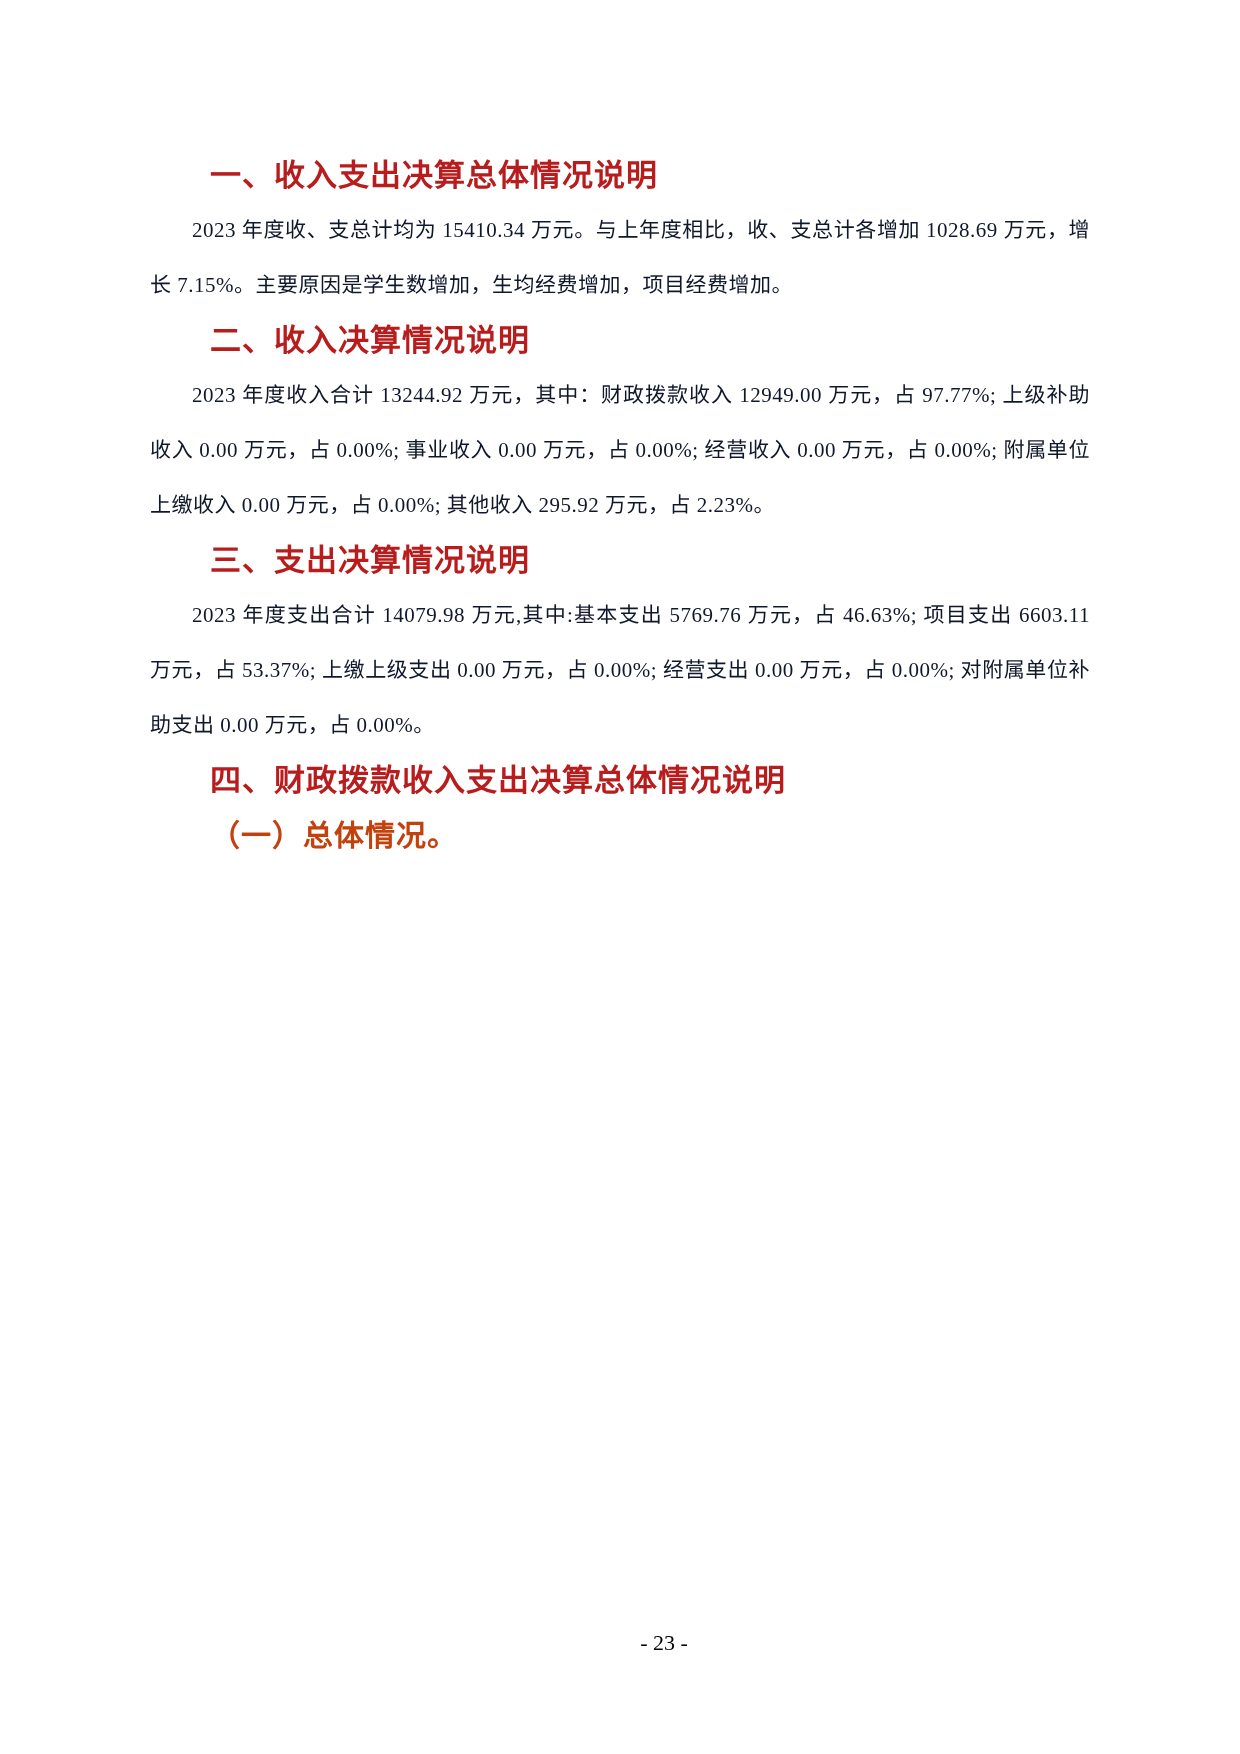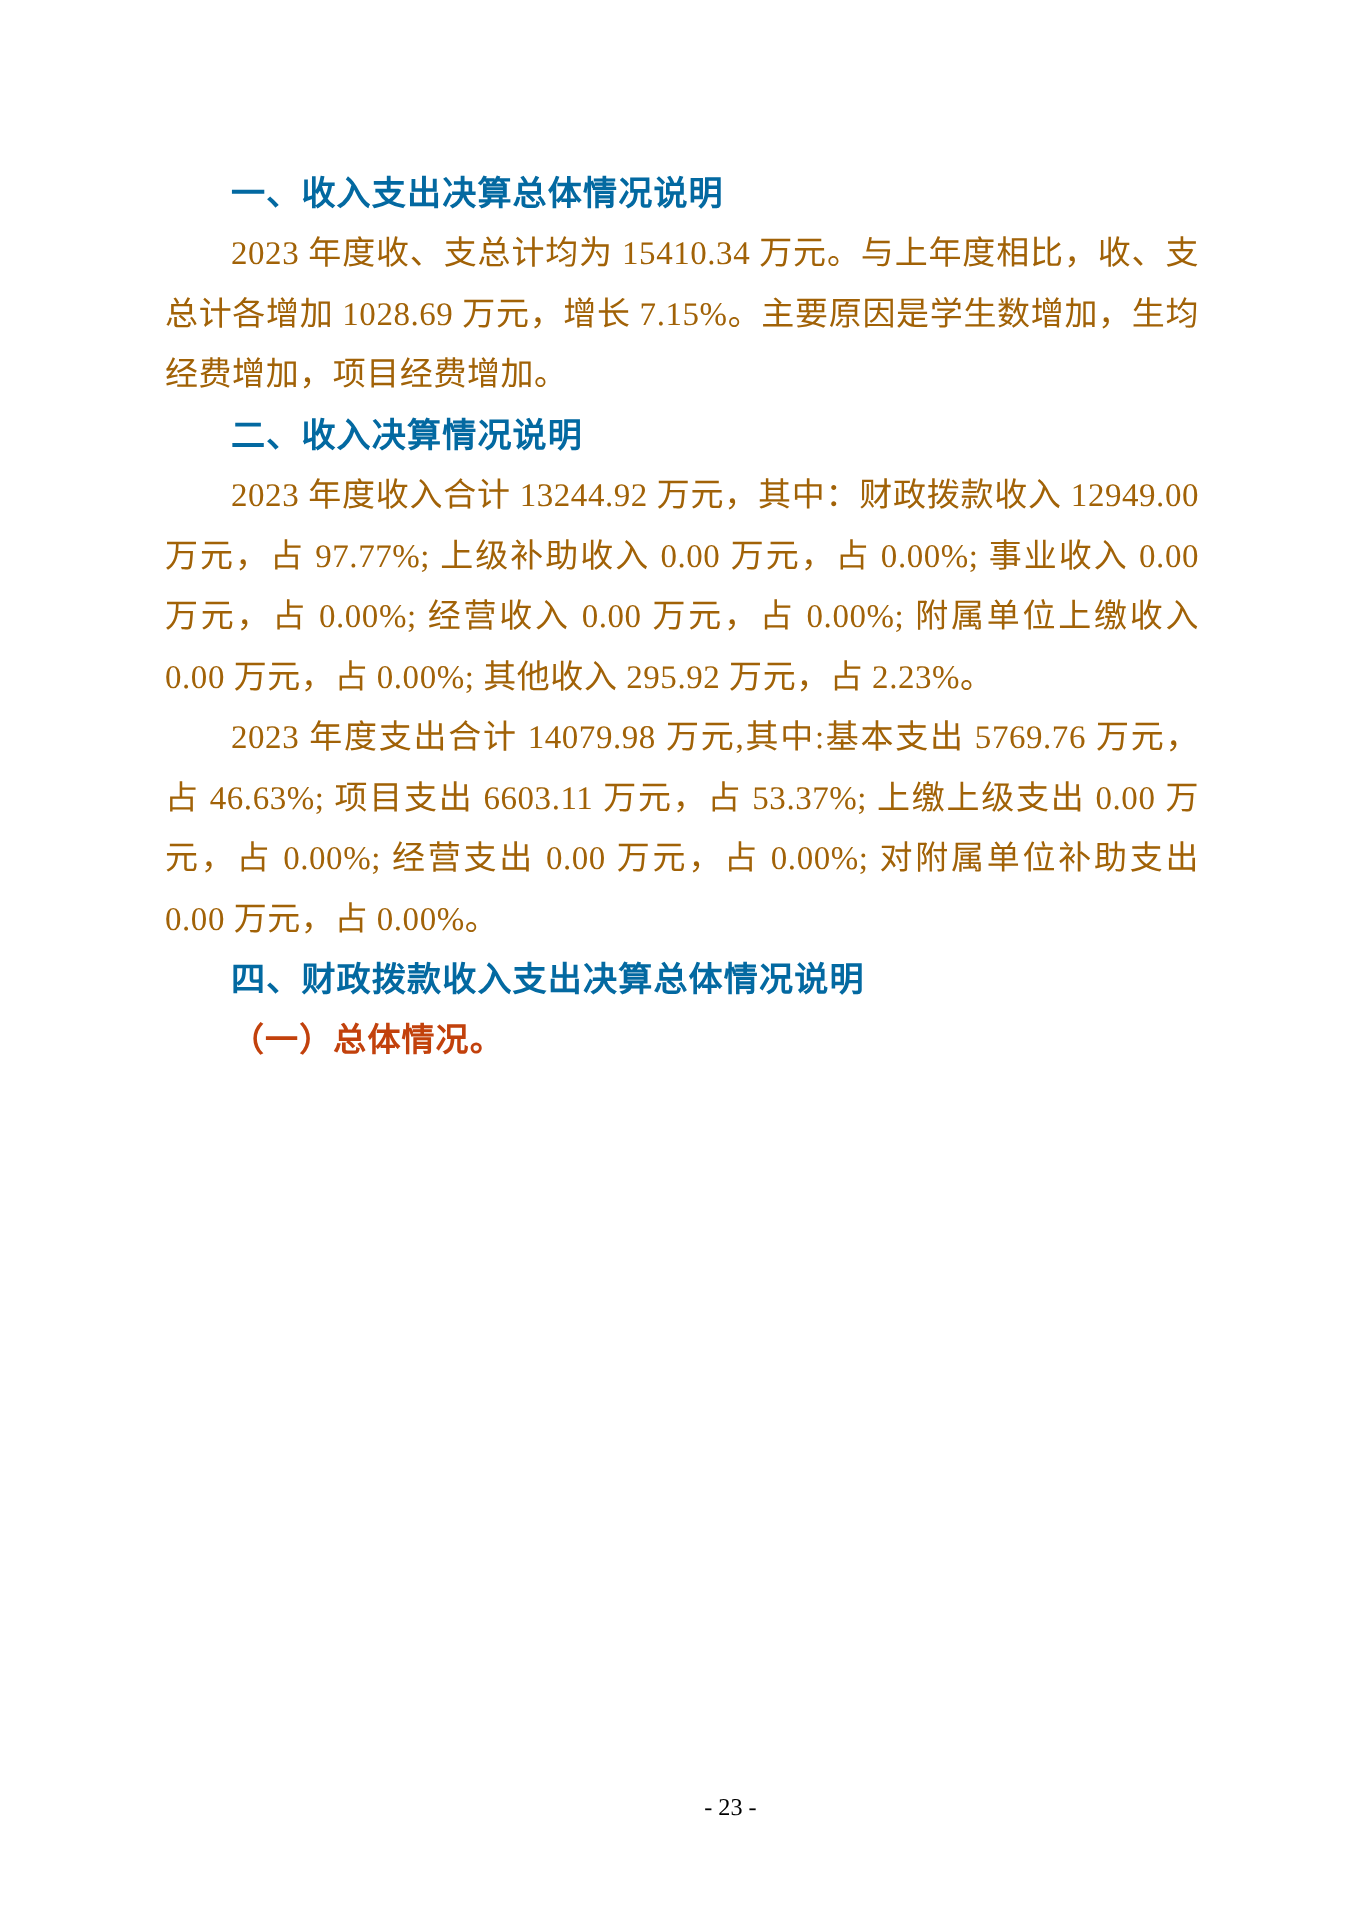--- a/index.html
+++ b/index.html
@@ -23,31 +23,31 @@
     width: 940px;
   }
   .sec-heading {
     margin: 0;
     padding-left: 60px;
     font-family: "Liberation Sans", "DejaVu Sans", sans-serif;
     font-weight: 700;
     font-size: 31px;
     line-height: 55px;
     letter-spacing: 1px;
-    color: #0369a1;
+    color: #b91c1c;
   }
   .body-para {
     margin: 0;
     font-family: "Liberation Serif", "DejaVu Serif", serif;
-    font-size: 30px;
+    font-size: 21px;
     line-height: 55px;
     text-align: justify;
     text-indent: 2em;
     letter-spacing: 0.5px;
-    color: #a16207;
+    color: #0f172a;
   }
   .sub-heading {
     margin: 0;
     padding-left: 60px;
     font-family: "Liberation Serif", "DejaVu Serif", serif;
     font-weight: 700;
     font-size: 30px;
     line-height: 55px;
     letter-spacing: 1px;
     color: #c2410c;
@@ -70,20 +70,21 @@
 
 <div class="page">
   <div class="content">
 
     <h2 class="sec-heading">一、收入支出决算总体情况说明</h2>
     <p class="body-para">2023 年度收、支总计均为 15410.34 万元。与上年度相比，收、支总计各增加 1028.69 万元，增长 7.15%。主要原因是学生数增加，生均经费增加，项目经费增加。</p>
 
     <h2 class="sec-heading">二、收入决算情况说明</h2>
     <p class="body-para">2023 年度收入合计 13244.92 万元，其中：财政拨款收入 12949.00 万元，占 97.77%; 上级补助收入 0.00 万元，占 0.00%; 事业收入 0.00 万元，占 0.00%; 经营收入 0.00 万元，占 0.00%; 附属单位上缴收入 0.00 万元，占 0.00%; 其他收入 295.92 万元，占 2.23%。</p>
 
+    <h2 class="sec-heading">三、支出决算情况说明</h2>
     <p class="body-para">2023 年度支出合计 14079.98 万元,其中:基本支出 5769.76 万元，占 46.63%; 项目支出 6603.11 万元，占 53.37%; 上缴上级支出 0.00 万元，占 0.00%; 经营支出 0.00 万元，占 0.00%; 对附属单位补助支出 0.00 万元，占 0.00%。</p>
 
     <h2 class="sec-heading">四、财政拨款收入支出决算总体情况说明</h2>
 
     <h3 class="sub-heading">（一）总体情况。</h3>
 
   </div>
 
   <div class="footer-pageno">- 23 -</div>
 </div>

